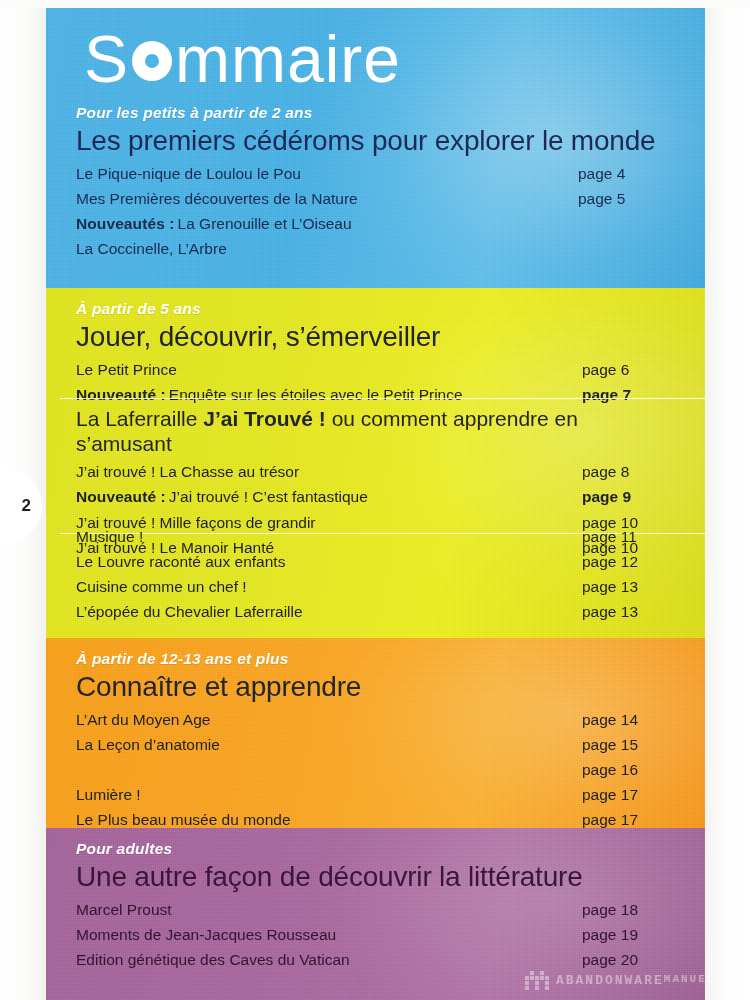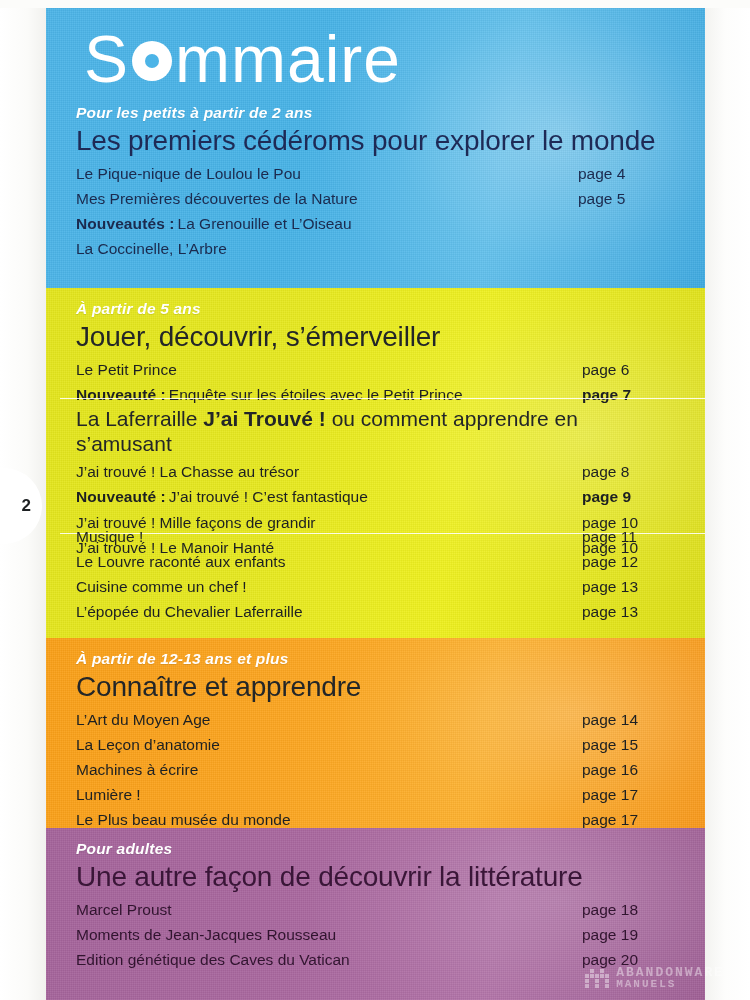--- a/index.html
+++ b/index.html
@@ -227,21 +227,21 @@
   #watermark .invader {
     display: grid;
     grid-template-columns: repeat(5, 4px);
     grid-template-rows: repeat(4, 4px);
     gap: 1px;
   }
   #watermark .invader i { background: #ffffff; display: block; }
   #watermark .invader i.off { background: transparent; }
   #watermark .wm-text {
     display: flex;
-    flex-direction: column;
+    flex-direction: row;
     line-height: 1.0;
   }
   #watermark .wm-text span {
     font-family: "Liberation Mono", monospace;
     font-size: 13px;
     letter-spacing: 2px;
     color: #ffffff;
     font-weight: bold;
   }
   #watermark .wm-text span.small { font-size: 11px; letter-spacing: 2px; }
@@ -387,21 +387,20 @@
         <span class="rtitle">L’Art du Moyen Age</span>
         <span class="spacer"></span>
         <span class="rpage">page 14</span>
       </div>
       <div class="row dark">
         <span class="rtitle">La Leçon d’anatomie</span>
         <span class="spacer"></span>
         <span class="rpage">page 15</span>
       </div>
       <div class="row dark">
-        <span class="rtitle">Machines à écrire</span>
         <span class="spacer"></span>
         <span class="rpage">page 16</span>
       </div>
       <div class="row dark">
         <span class="rtitle">Lumière !</span>
         <span class="spacer"></span>
         <span class="rpage">page 17</span>
       </div>
       <div class="row dark">
         <span class="rtitle">Le Plus beau musée du monde</span>

